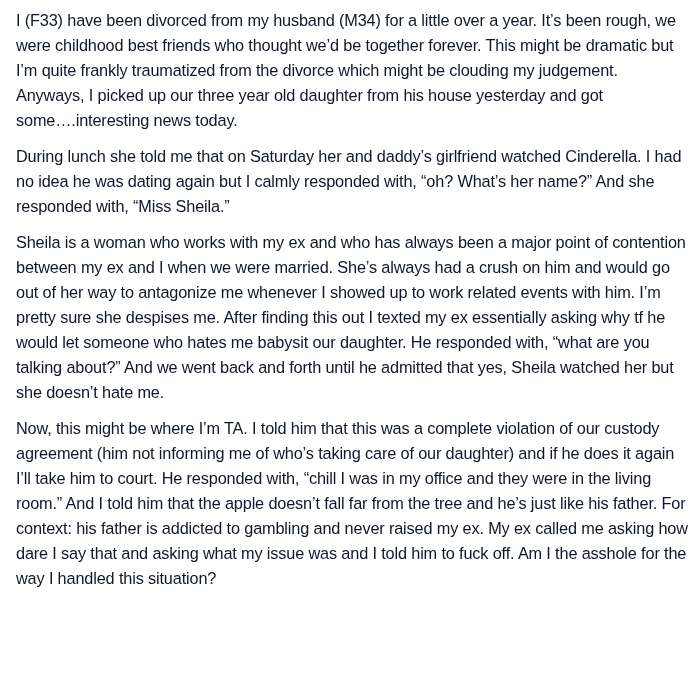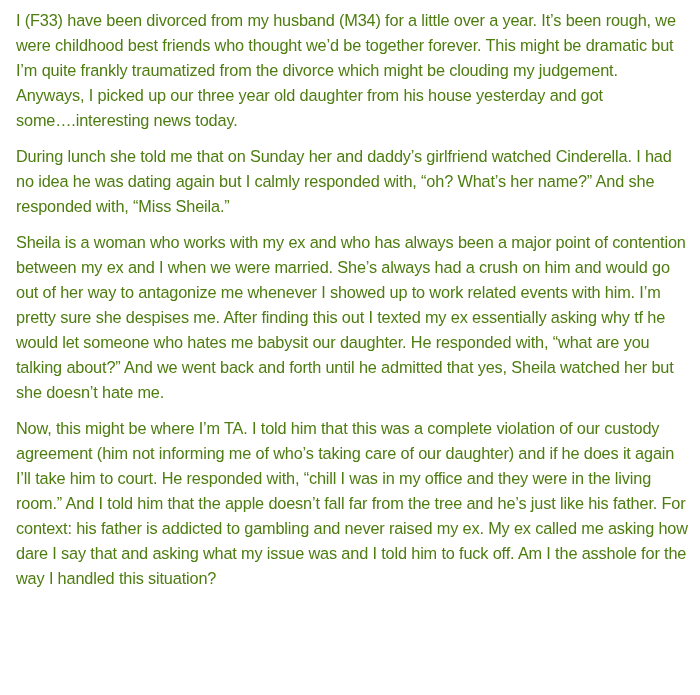--- a/index.html
+++ b/index.html
@@ -7,31 +7,31 @@
     padding: 0;
     background: #ffffff;
   }
   body {
     width: 700px;
     height: 695px;
     overflow: hidden;
   }
   .post {
     padding: 8px 12px 0 16px;
-    color: #4d7c0f;
+    color: #0f172a;
     font-family: "Liberation Sans", sans-serif;
     font-size: 16.3px;
     line-height: 25px;
     letter-spacing: -0.15px;
   }
   .post p {
     margin: 0 0 11px 0;
   }
 </style>
 </head>
 <body>
 
 <div class="post">
   <p>I (F33) have been divorced from my husband (M34) for a little over a year. It’s been rough, we were childhood best friends who thought we’d be together forever. This might be dramatic but I’m quite frankly traumatized from the divorce which might be clouding my judgement. Anyways, I picked up our three year old daughter from his house yesterday and got some….interesting news today.</p>
-  <p>During lunch she told me that on Sunday her and daddy’s girlfriend watched Cinderella. I had no idea he was dating again but I calmly responded with, “oh? What’s her name?” And she responded with, “Miss Sheila.”</p>
+  <p>During lunch she told me that on Saturday her and daddy’s girlfriend watched Cinderella. I had no idea he was dating again but I calmly responded with, “oh? What’s her name?” And she responded with, “Miss Sheila.”</p>
   <p>Sheila is a woman who works with my ex and who has always been a major point of contention between my ex and I when we were married. She’s always had a crush on him and would go out of her way to antagonize me whenever I showed up to work related events with him. I’m pretty sure she despises me. After finding this out I texted my ex essentially asking why tf he would let someone who hates me babysit our daughter. He responded with, “what are you talking about?” And we went back and forth until he admitted that yes, Sheila watched her but she doesn’t hate me.</p>
   <p>Now, this might be where I’m TA. I told him that this was a complete violation of our custody agreement (him not informing me of who’s taking care of our daughter) and if he does it again I’ll take him to court. He responded with, “chill I was in my office and they were in the living room.” And I told him that the apple doesn’t fall far from the tree and he’s just like his father. For context: his father is addicted to gambling and never raised my ex. My ex called me asking how dare I say that and asking what my issue was and I told him to fuck off. Am I the asshole for the way I handled this situation?</p>
 </div>
 
 </body></html>

